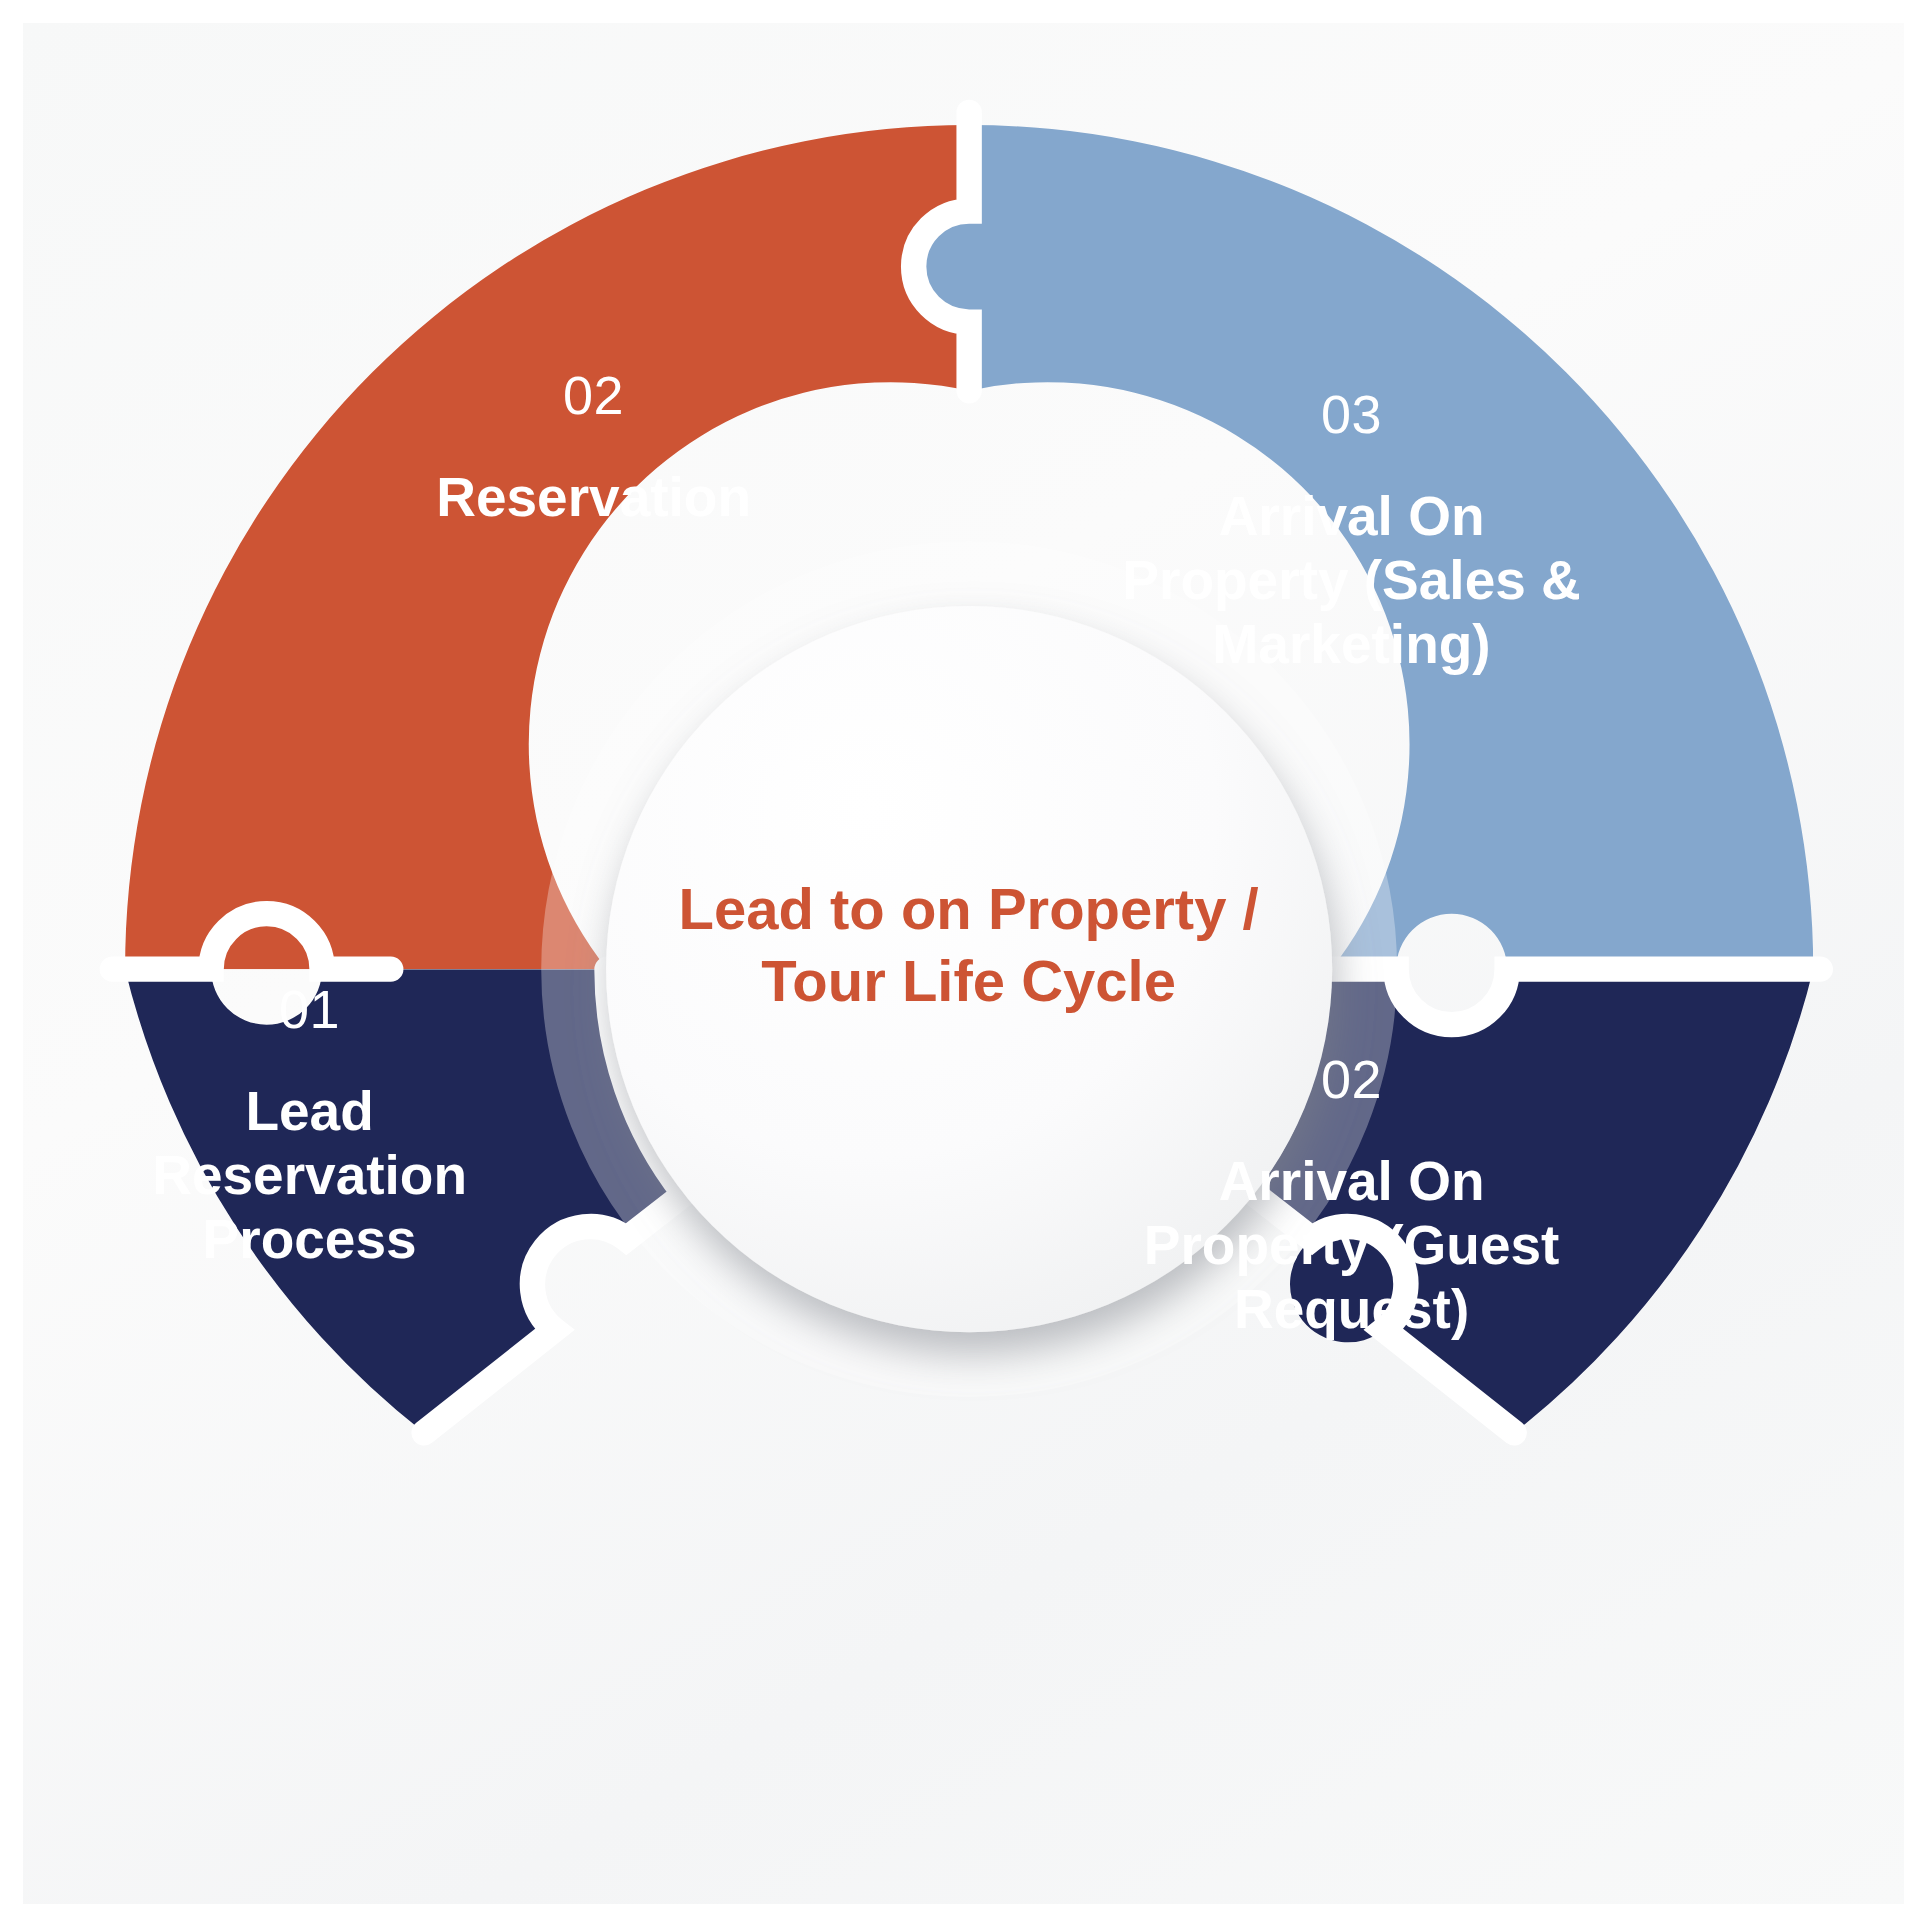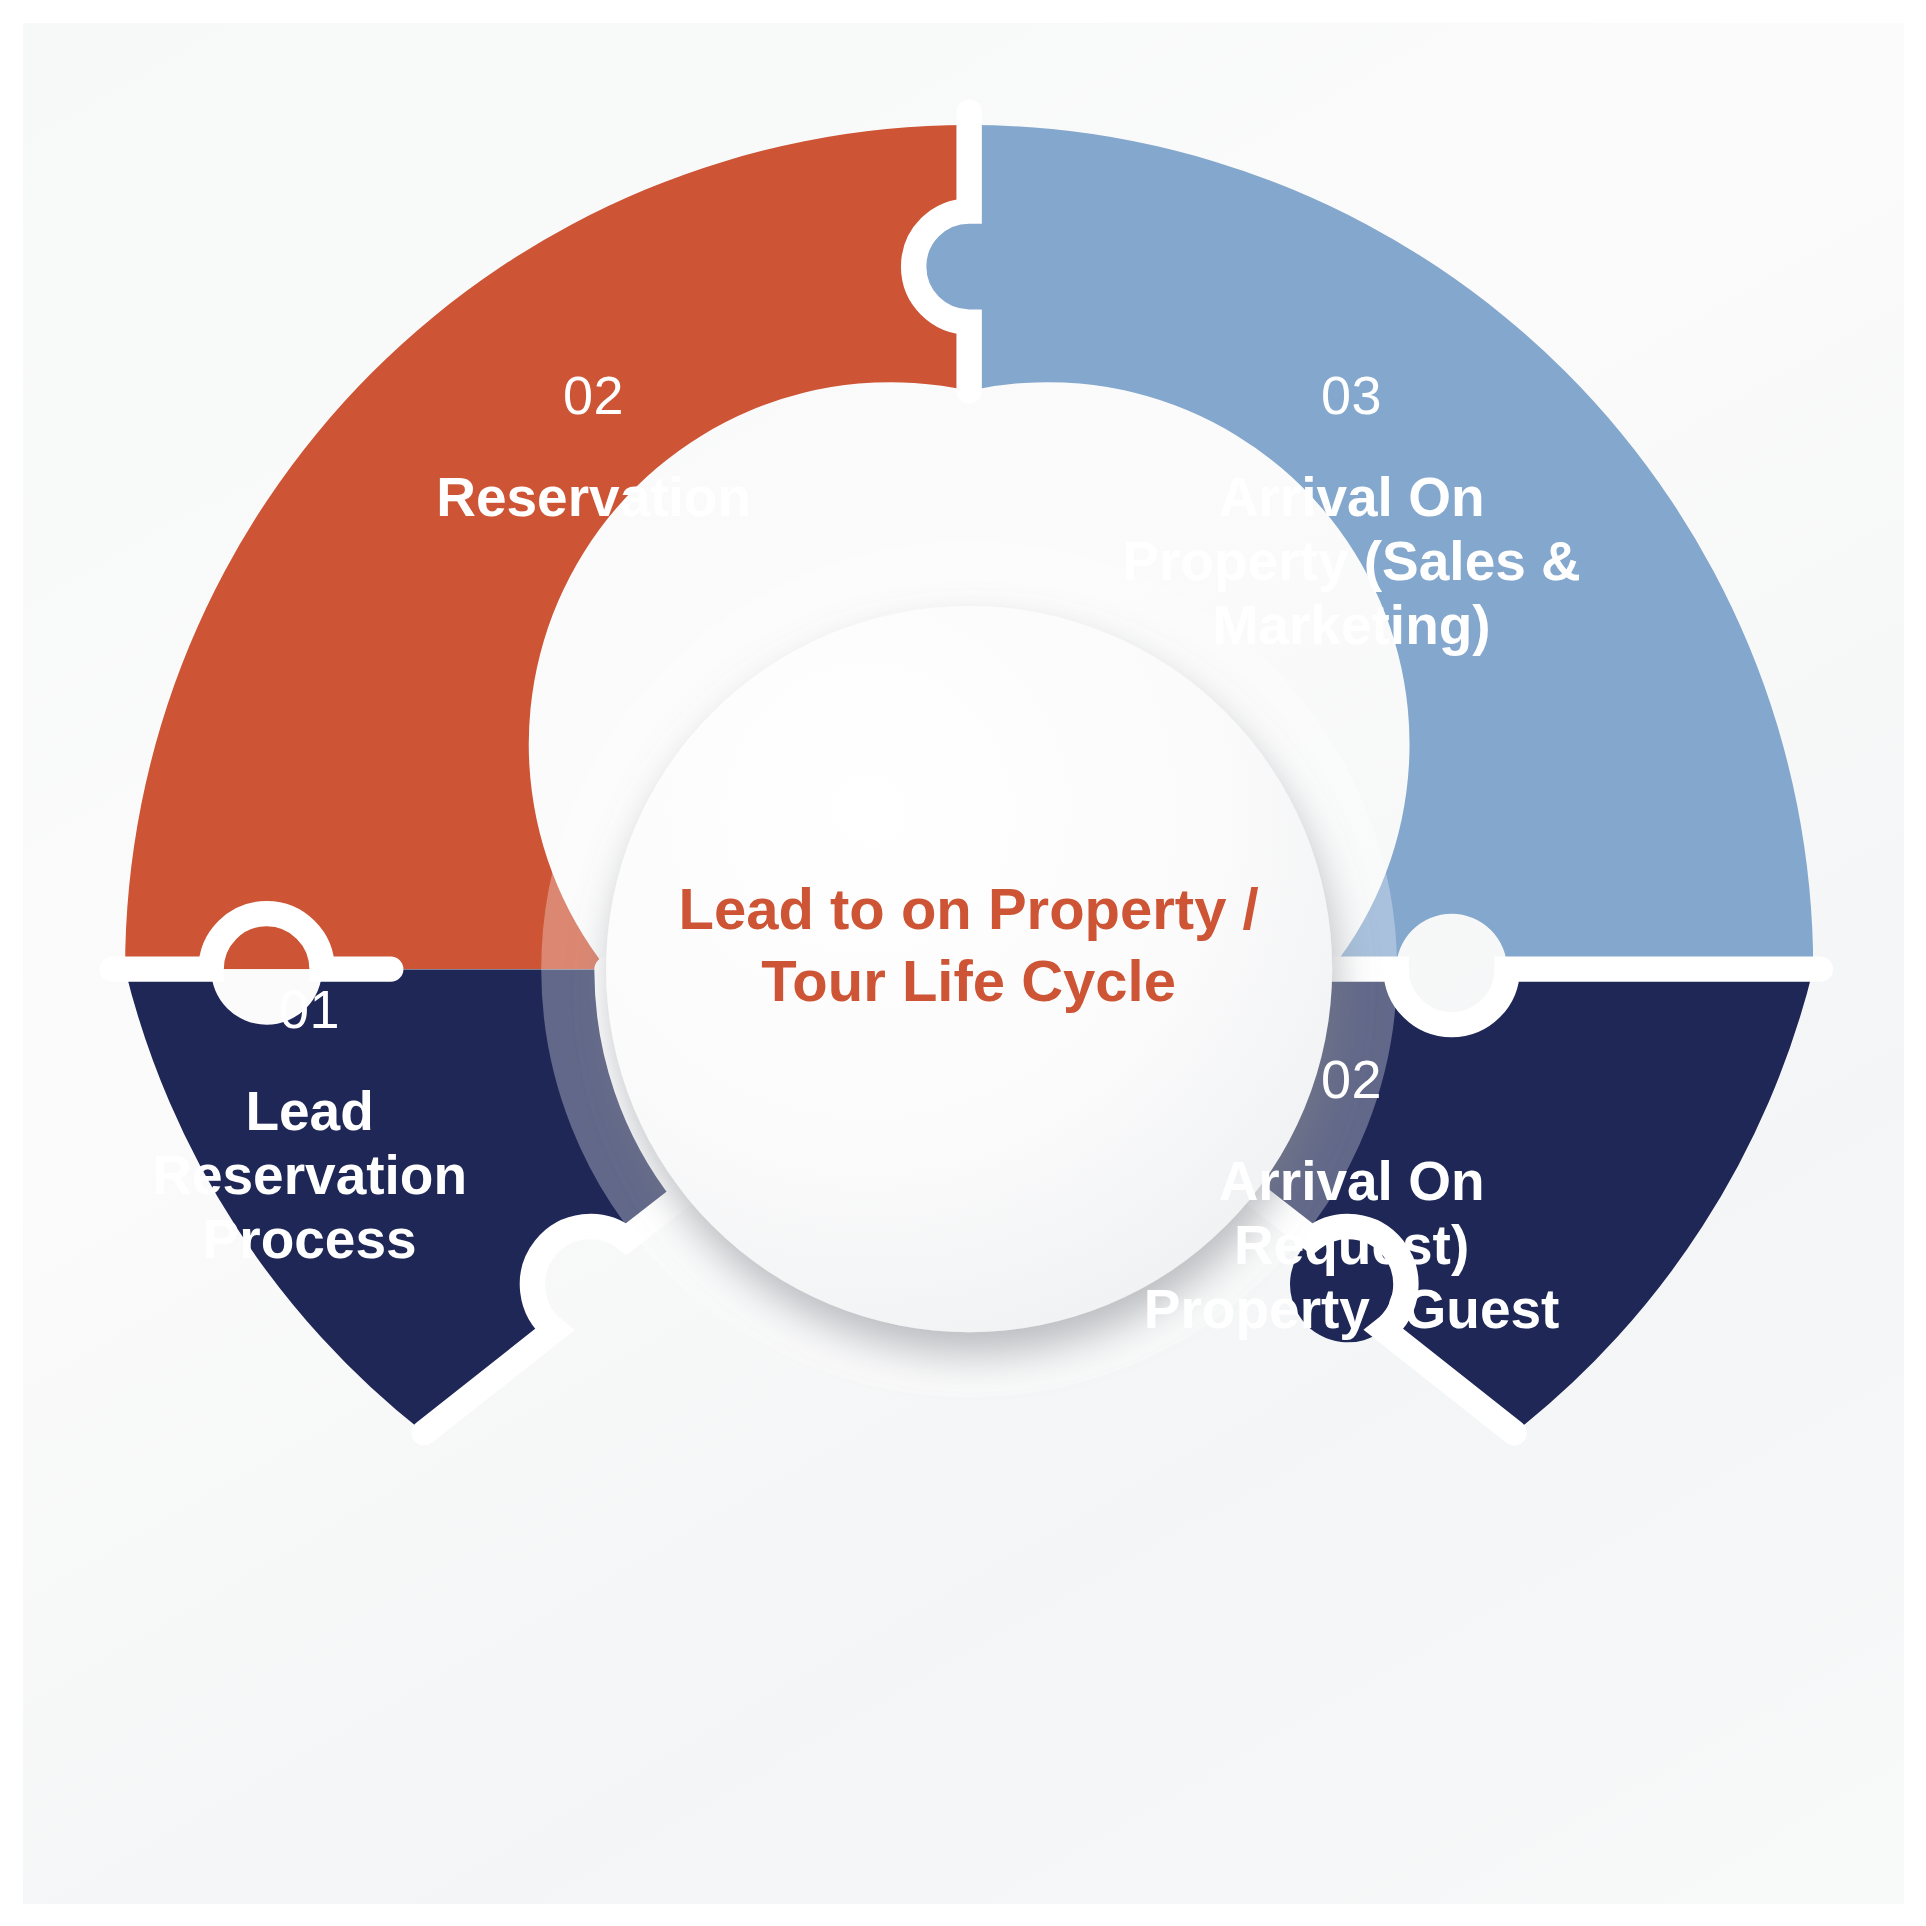--- a/index.html
+++ b/index.html
@@ -189,32 +189,32 @@
         <div class="seg-label">Lead</div>
         <div class="seg-label">Reservation</div>
         <div class="seg-label">Process</div>
       </div>
 
       <div class="seg-text" style="left:329px; top:341px; width:484px;">
         <div class="seg-num">02</div>
         <div class="seg-label">Reservation</div>
       </div>
 
-      <div class="seg-text" style="left:1080px; top:341px; width:498px;">
+      <div class="seg-text" style="left:1080px; top:360px; width:498px;">
         <div class="seg-num">03</div>
         <div class="seg-label">Arrival On</div>
         <div class="seg-label">Property (Sales &amp;</div>
         <div class="seg-label">Marketing)</div>
       </div>
 
       <div class="seg-text" style="left:1080px; top:1025px; width:498px;">
         <div class="seg-num">02</div>
         <div class="seg-label">Arrival On</div>
+        <div class="seg-label">Property (Guest</div>
         <div class="seg-label">Request)</div>
-        <div class="seg-label">Property (Guest</div>
       </div>
 
       <div class="hub-text" style="left:612px; top:850px; width:668px;">
         <div>Lead to on Property /</div>
         <div>Tour Life Cycle</div>
       </div>
 
     </div>
   </div>
 </div>

